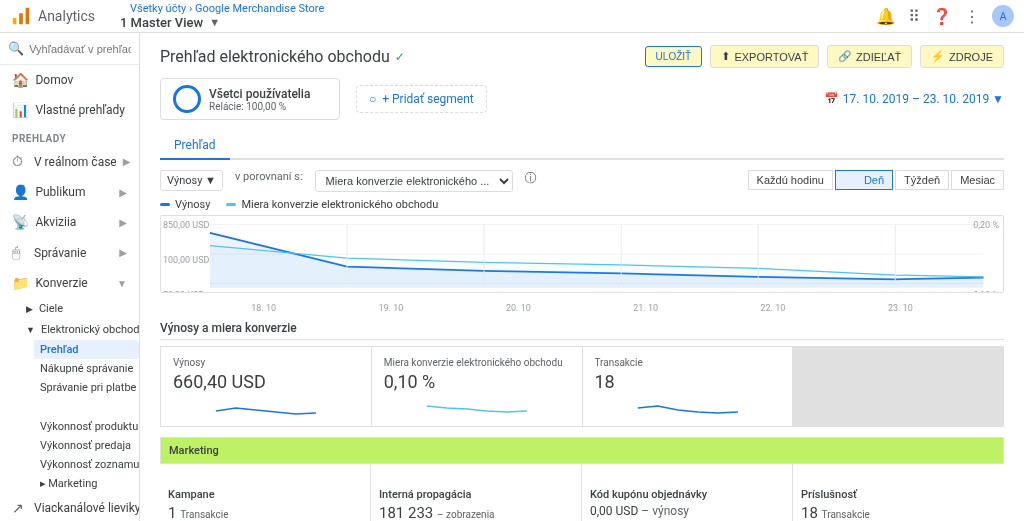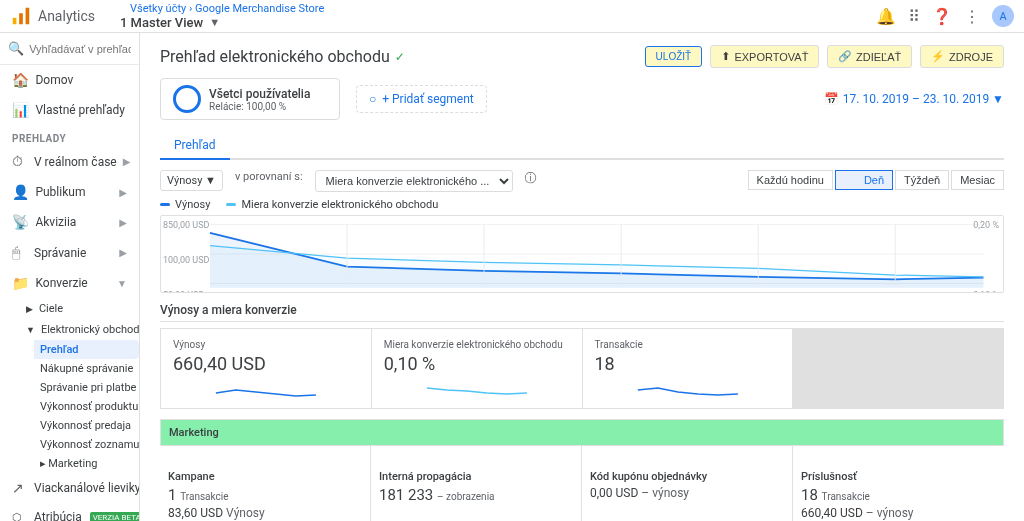--- a/index.html
+++ b/index.html
@@ -112,21 +112,21 @@
     .stats-section { margin-bottom: 10px; }
     .stats-title { font-size: 12px; font-weight: 500; margin-bottom: 6px; color: #3c4043; border-bottom: 1px solid #e0e0e0; padding-bottom: 4px; }
     .stats-grid { display: grid; grid-template-columns: 1fr 1fr 1fr 1fr; gap: 1px; background: #e0e0e0; border: 1px solid #e0e0e0; }
     .stat-box { background: #fff; padding: 10px 12px; }
     .stat-label { font-size: 10px; color: #5f6368; margin-bottom: 3px; }
     .stat-value { font-size: 18px; font-weight: 400; color: #3c4043; }
     .stat-sparkline { height: 20px; margin-top: 4px; }
 
     
     .marketing-section { margin-bottom: 10px; }
-    .marketing-header { display: flex; background: #86efac; border: 1px solid #e0e0e0; padding: 6px 8px; font-size: 11px; font-weight: 500; color: #3c4043; }
+    .marketing-header { display: flex; background: #bef264; border: 1px solid #e0e0e0; padding: 6px 8px; font-size: 11px; font-weight: 500; color: #3c4043; }
     .marketing-cols { display: grid; grid-template-columns: 1fr 1fr 1fr 1fr; }
     .mkt-col { padding: 8px; border-right: 1px solid #e0e0e0; border-bottom: 1px solid #e0e0e0; }
     .mkt-col:last-child { border-right: none; }
     .mkt-col-title { font-size: 11px; font-weight: 500; color: #3c4043; margin-bottom: 3px; margin-top: 16px; }
     .mkt-main { font-size: 15px; font-weight: 400; color: #3c4043; }
     .mkt-val { font-size: 12px; color: #3c4043; margin-top: 2px; }
 
     ::-webkit-scrollbar { width: 4px; height: 4px; }
     ::-webkit-scrollbar-thumb { background: #dadce0; border-radius: 2px; }
   </style>
@@ -220,21 +220,21 @@
       <div style="padding-left:12px;">
         <div class="nav-item active" style="font-size:11px;padding:3px 6px;">
           <span>Prehľad</span>
         </div>
         <div class="nav-item" style="font-size:11px;padding:3px 6px;">
           <span>Nákupné správanie</span>
         </div>
         <div class="nav-item" style="font-size:11px;padding:3px 6px;">
           <span>Správanie pri platbe</span>
         </div>
-        <div class="nav-item" style="font-size:11px;padding:3px 6px;">
+        <div class="nav-item" style="font-size:11px;padding:3px 6px;margin-top:20px;">
           <span>Výkonnosť produktu</span>
         </div>
         <div class="nav-item" style="font-size:11px;padding:3px 6px;">
           <span>Výkonnosť predaja</span>
         </div>
         <div class="nav-item" style="font-size:11px;padding:3px 6px;">
           <span>Výkonnosť zoznamu produktov</span>
         </div>
         <div class="nav-item" style="font-size:11px;padding:3px 6px;">
           <span>▸ Marketing</span>
@@ -351,20 +351,28 @@
         <polygon points="50,35 190,50 330,55 470,58 610,62 750,70 840,72 840,85 50,85" fill="rgba(79,195,247,0.05)"></polygon>
 
         <line x1="190" y1="10" x2="190" y2="82" stroke="#e8eaed" stroke-width="1"></line>
         <line x1="330" y1="10" x2="330" y2="82" stroke="#e8eaed" stroke-width="1"></line>
         <line x1="470" y1="10" x2="470" y2="82" stroke="#e8eaed" stroke-width="1"></line>
         <line x1="610" y1="10" x2="610" y2="82" stroke="#e8eaed" stroke-width="1"></line>
         <line x1="750" y1="10" x2="750" y2="82" stroke="#e8eaed" stroke-width="1"></line>
       </svg>
     </div>
 
+    <div class="x-axis-labels">
+      <span>18. 10</span>
+      <span>19. 10</span>
+      <span>20. 10</span>
+      <span>21. 10</span>
+      <span>22. 10</span>
+      <span>23. 10</span>
+    </div>
 
     <div class="stats-section">
       <div class="stats-title">Výnosy a miera konverzie</div>
       <div class="stats-grid">
         <div class="stat-box">
           <div class="stat-label">Výnosy</div>
           <div class="stat-value">660,40 USD</div>
           <div class="stat-sparkline">
             <svg width="100%" height="20" viewBox="0 0 100 20">
               <polyline points="0,15 20,12 40,14 60,16 80,18 100,17" fill="none" stroke="#1a73e8" stroke-width="1.5"></polyline>

